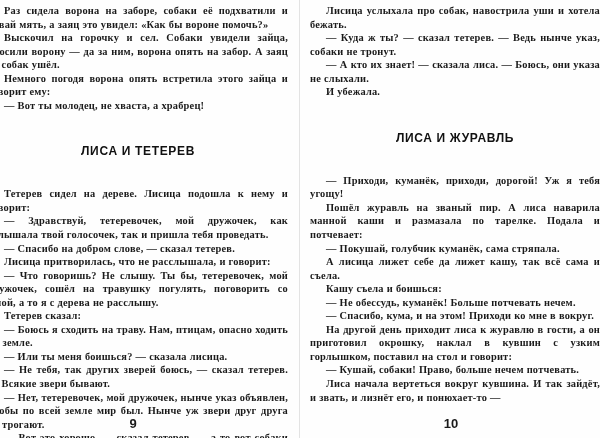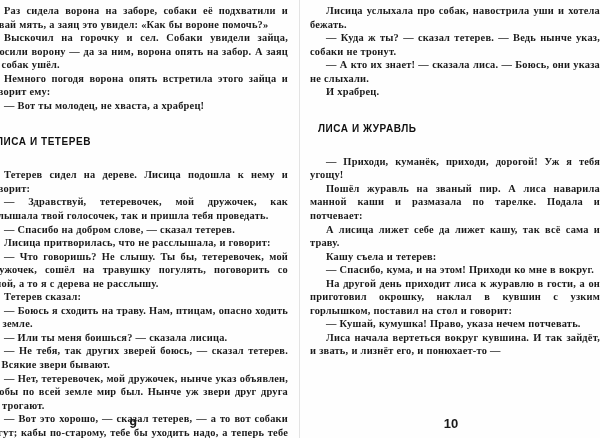--- a/index.html
+++ b/index.html
@@ -51,26 +51,26 @@
     line-height: 13.55px;
     text-align: justify;
     text-indent: 16px;
     letter-spacing: 0.02em;
     word-spacing: 0.02em;
     font-weight: 600;
     -webkit-font-smoothing: none;
   }
 
   h2.story-title {
-    margin: 8px;
+    margin: 16px;
     font-family: "Liberation Sans", "DejaVu Sans", sans-serif;
-    font-size: 10px;
+    font-size: 12px;
     font-weight: 700;
     letter-spacing: 0.055em;
-    text-align: left;
+    text-align: center;
     text-indent: 0;
     color: #111;
   }
   .title-gap-before { height: 16px; }
   .title-gap-after  { height: 13px; }
 
   .folio {
     position: absolute;
     bottom: 7px;
     width: 100%;
@@ -112,29 +112,31 @@
     <div class="folio">9</div>
   </div>
 
   <div class="gutter-rule"></div>
 
   <div class="page page-right">
     <div class="textblock" id="right-textblock">
         <p class="para">Лисица услыхала про собак, навострила уши и хотела бежать.</p>
         <p class="para">— Куда ж ты? — сказал тетерев. — Ведь нынче указ, собаки не тронут.</p>
         <p class="para">— А кто их знает! — сказала лиса. — Боюсь, они указа не слыхали.</p>
-        <p class="para">И храбрец.</p>
+        <p class="para">И убежала.</p>
         <div class="title-gap-before"></div>
         <h2 class="story-title">ЛИСА И ЖУРАВЛЬ</h2>
         <div class="title-gap-after"></div>
         <p class="para">— Приходи, куманёк, приходи, дорогой! Уж я тебя угощу!</p>
         <p class="para">Пошёл журавль на званый пир. А лиса наварила манной каши и размазала по тарелке. Подала и потчевает:</p>
-        <p class="para">А лисица лижет себе да лижет кашу, так всё сама и траву.</p>
-        <p class="para">Кашу съела и тетерев:</p>
+        <p class="para">— Покушай, голубчик куманёк, сама стряпала.</p>
+        <p class="para">А лисица лижет себе да лижет кашу, так всё сама и съела.</p>
+        <p class="para">Кашу съела и боишься:</p>
+        <p class="para">— Не обессудь, куманёк! Больше потчевать нечем.</p>
         <p class="para">— Спасибо, кума, и на этом! Приходи ко мне в вокруг.</p>
         <p class="para">На другой день приходит лиса к журавлю в гости, а он приготовил окрошку, наклал в кувшин с узким горлышком, поставил на стол и говорит:</p>
-        <p class="para">— Кушай, кумушка! Право, указа нечем потчевать.</p>
+        <p class="para">— Кушай, собаки! Право, больше нечем потчевать.</p>
         <p class="para">Лиса начала вертеться вокруг кувшина. И так зайдёт, и звать, и лизнёт его, и понюхает-то —</p>
       </div>
     <div class="folio">10</div>
   </div>
 
 </div>
 
 </body></html>

